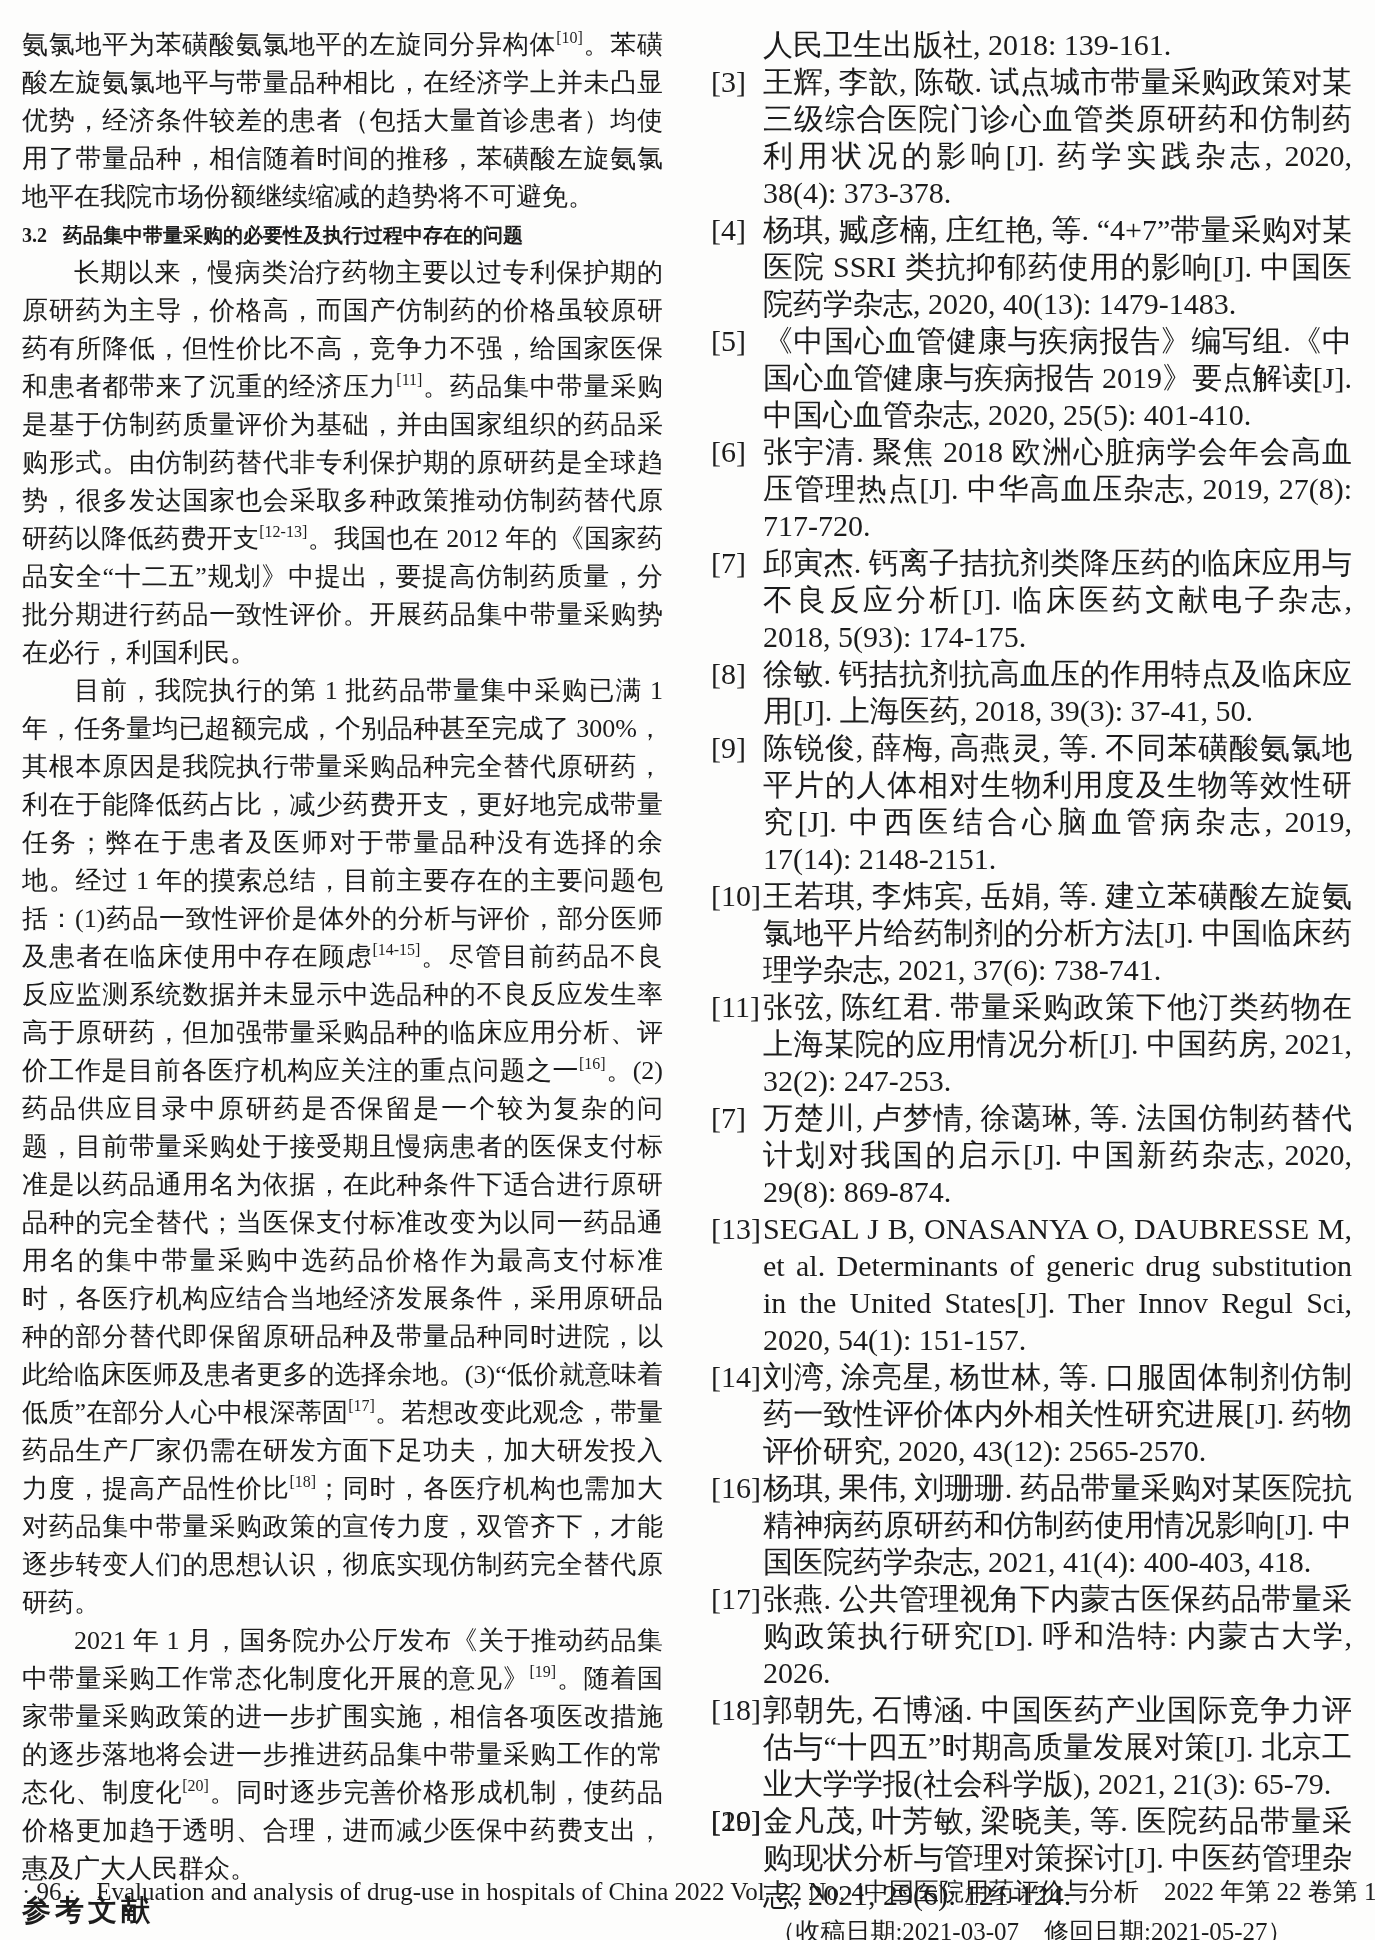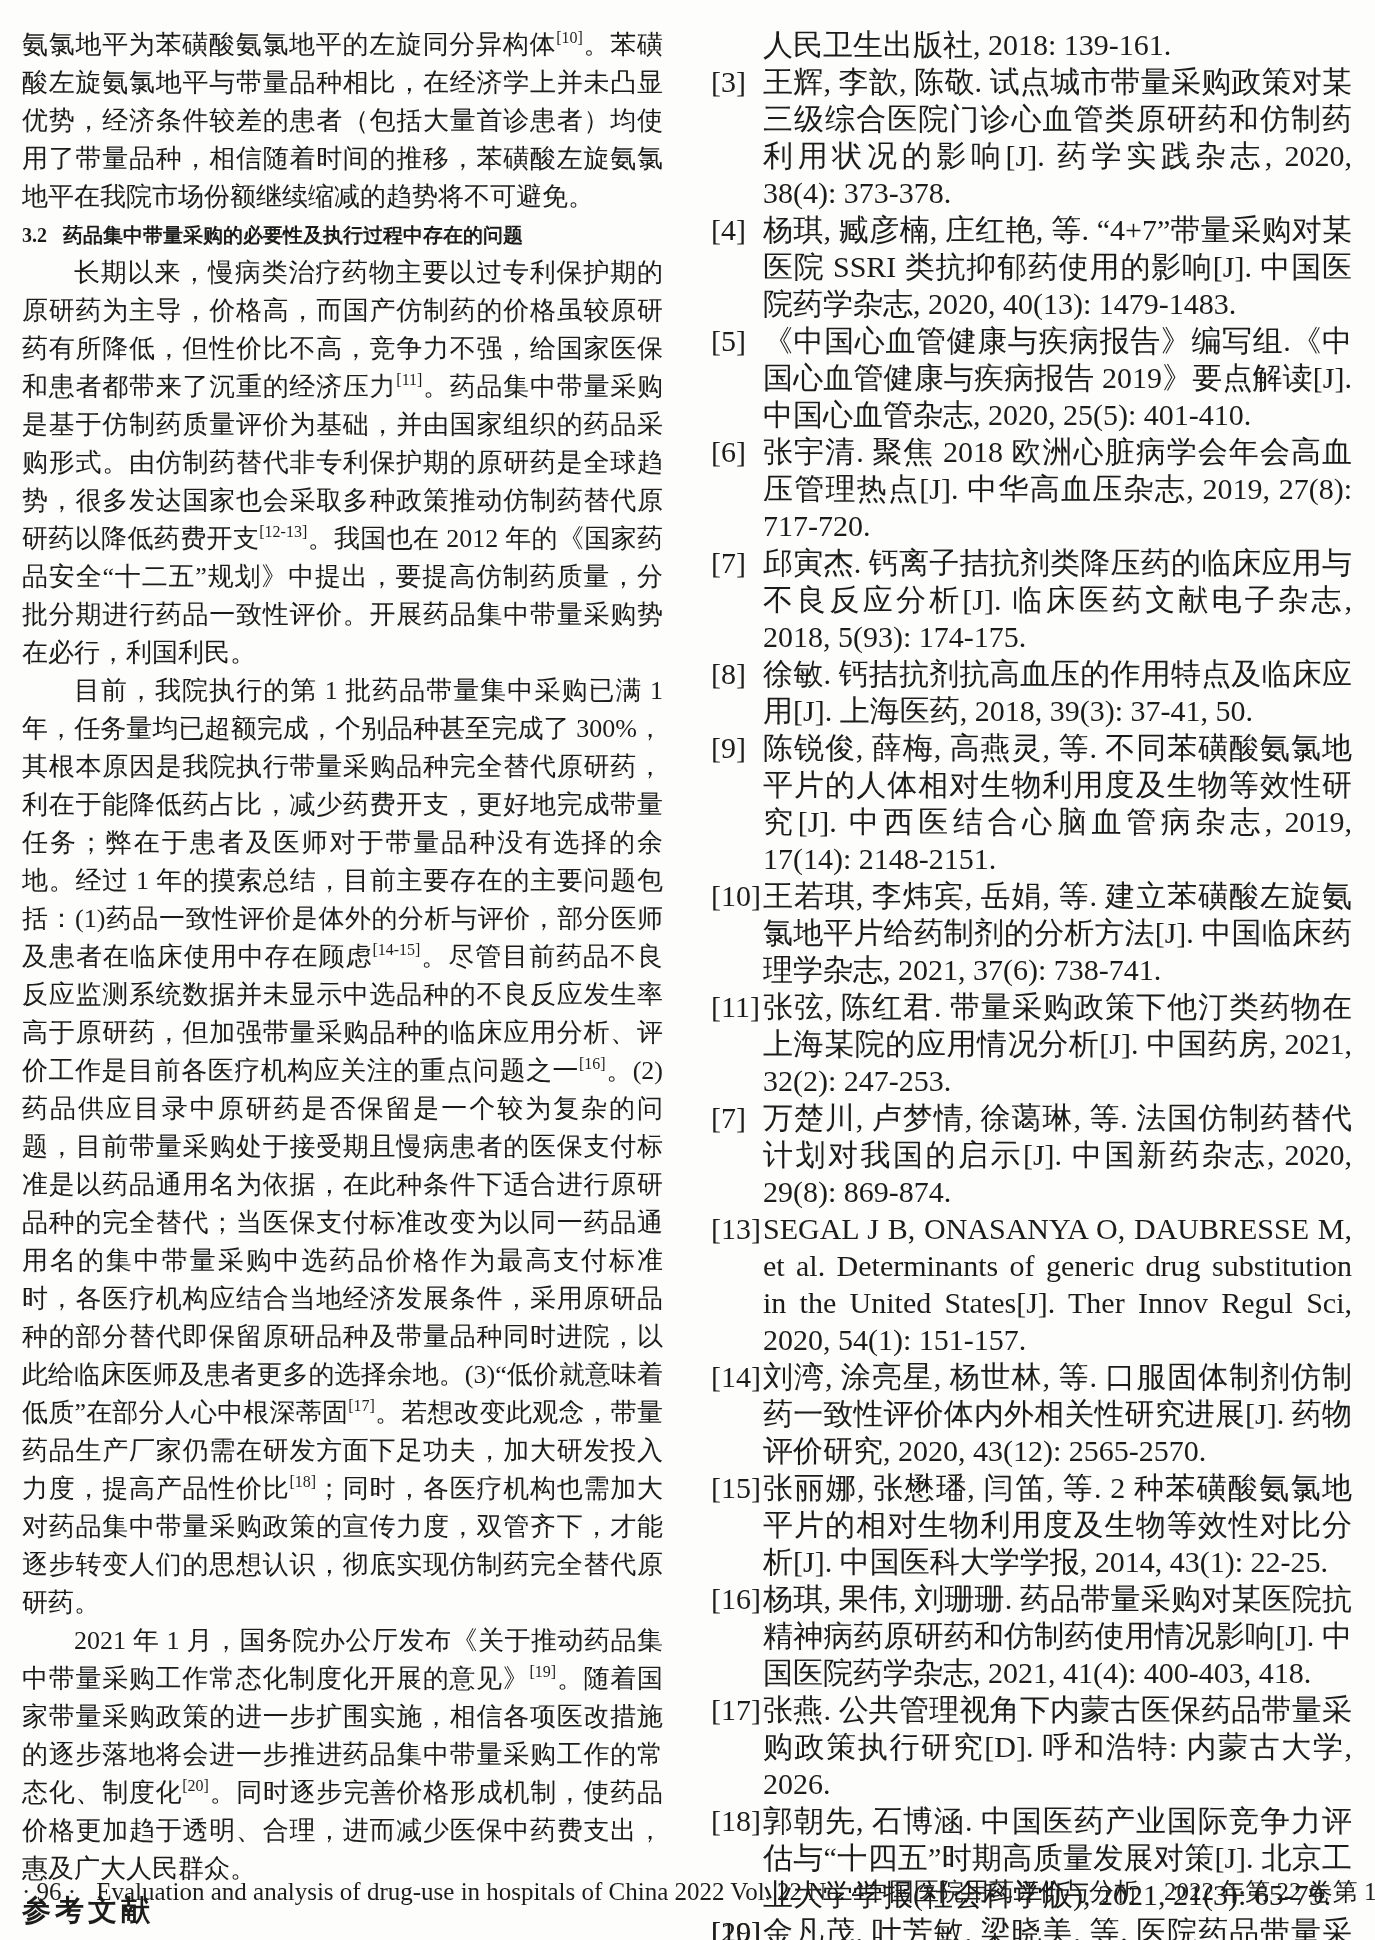--- a/index.html
+++ b/index.html
@@ -151,24 +151,20 @@
       </div>
       <div class="ref">
         <span class="ref-label">[13]</span>
         <span class="ref-text">SEGAL J B, ONASANYA O, DAUBRESSE M, et al. Determinants of generic drug substitution in the United States[J]. Ther Innov Regul Sci, 2020, 54(1): 151-157.</span>
       </div>
       <div class="ref">
         <span class="ref-label">[14]</span>
         <span class="ref-text">刘湾, 涂亮星, 杨世林, 等. 口服固体制剂仿制药一致性评价体内外相关性研究进展[J]. 药物评价研究, 2020, 43(12): 2565-2570.</span>
       </div>
       <div class="ref">
-        <span class="ref-label">[15]</span>
-        <span class="ref-text">张丽娜, 张懋璠, 闫笛, 等. 2 种苯磺酸氨氯地平片的相对生物利用度及生物等效性对比分析[J]. 中国医科大学学报, 2014, 43(1): 22-25.</span>
-      </div>
-      <div class="ref">
         <span class="ref-label">[16]</span>
         <span class="ref-text">杨琪, 果伟, 刘珊珊. 药品带量采购对某医院抗精神病药原研药和仿制药使用情况影响[J]. 中国医院药学杂志, 2021, 41(4): 400-403, 418.</span>
       </div>
       <div class="ref">
         <span class="ref-label">[17]</span>
         <span class="ref-text">张燕. 公共管理视角下内蒙古医保药品带量采购政策执行研究[D]. 呼和浩特: 内蒙古大学, 2026.</span>
       </div>
       <div class="ref">
         <span class="ref-label">[18]</span>
         <span class="ref-text">郭朝先, 石博涵. 中国医药产业国际竞争力评估与“十四五”时期高质量发展对策[J]. 北京工业大学学报(社会科学版), 2021, 21(3): 65-79.</span>

